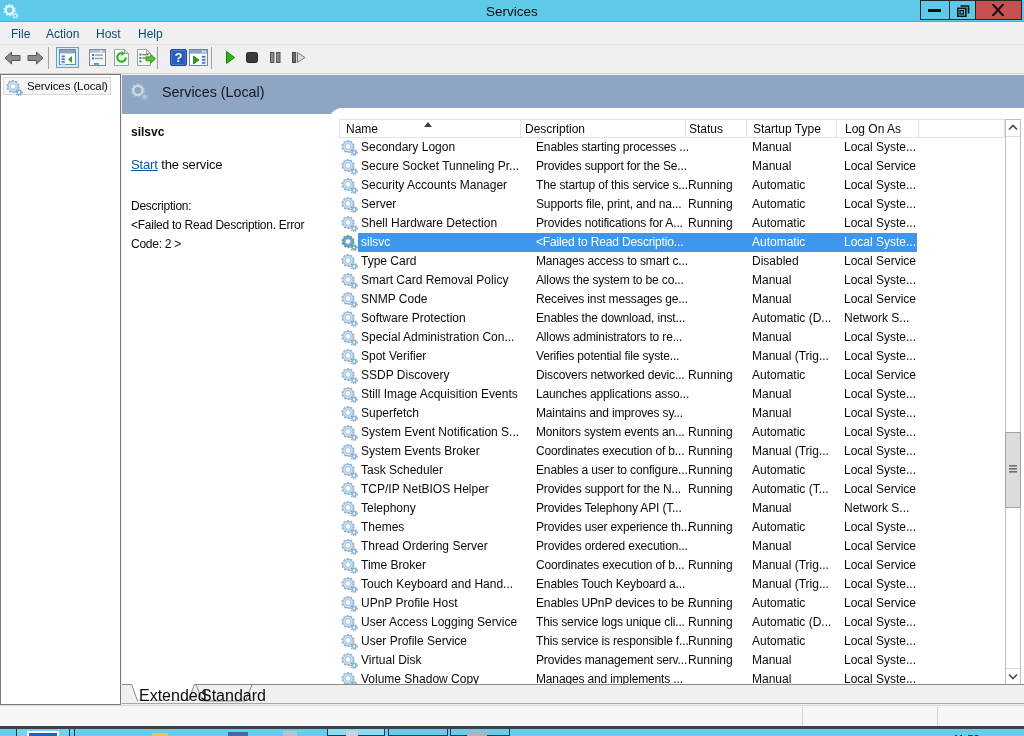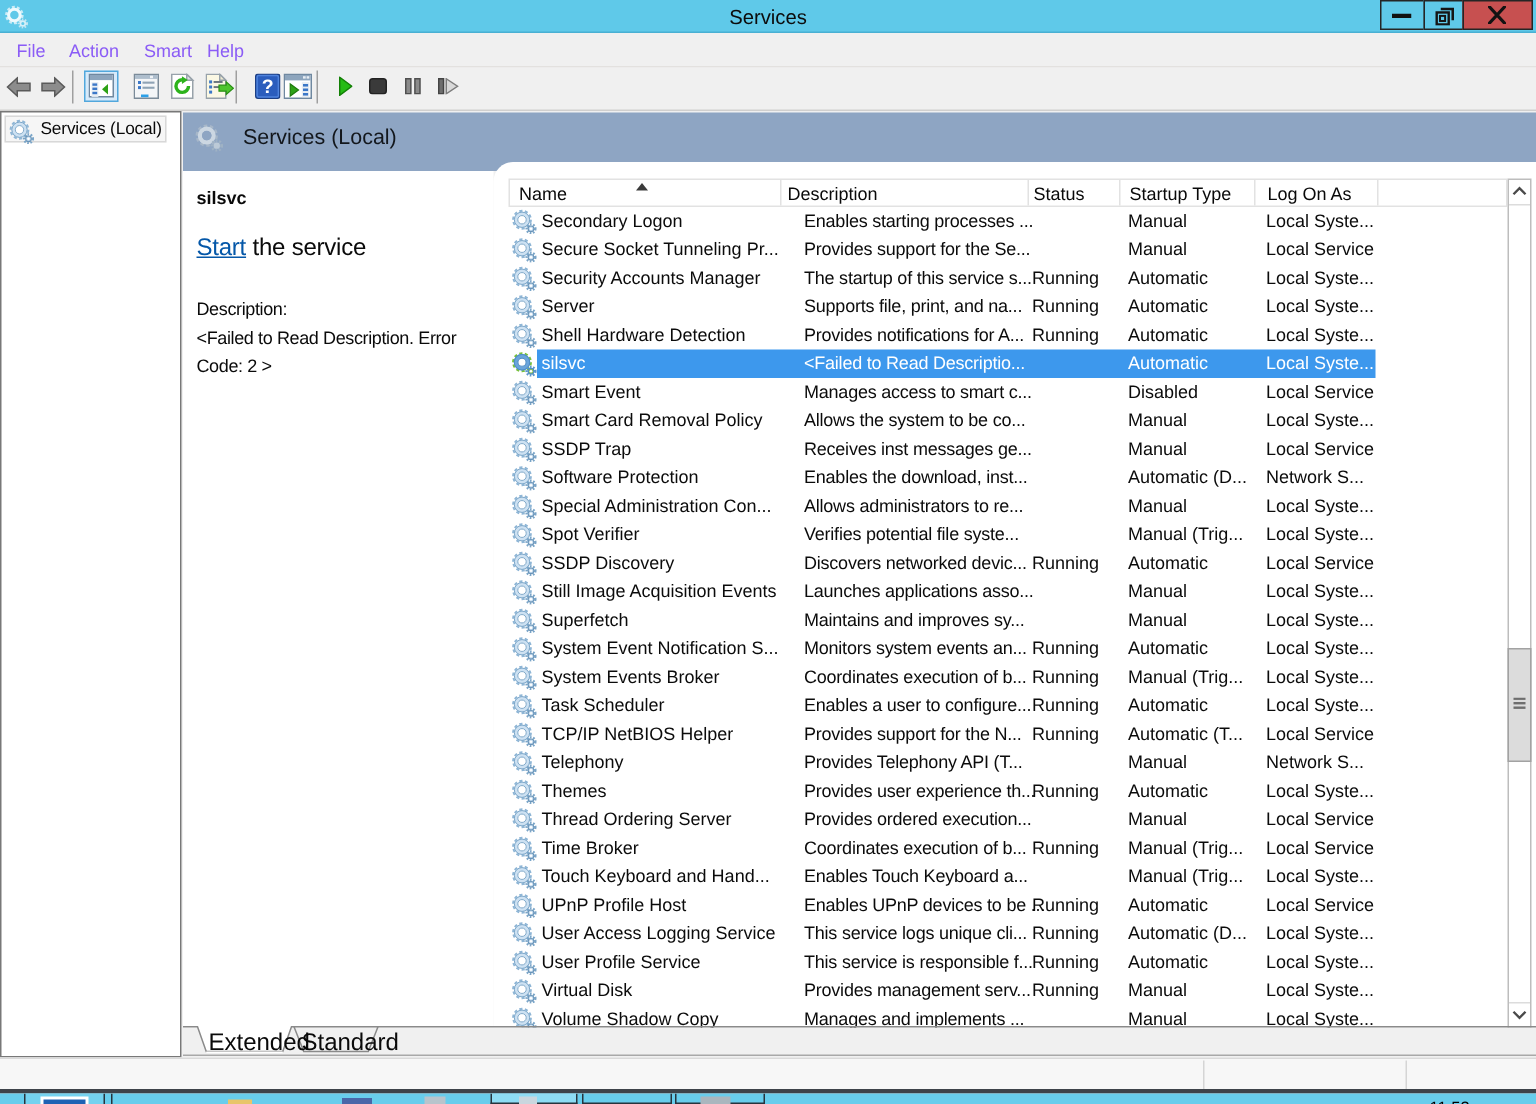--- a/index.html
+++ b/index.html
@@ -6,37 +6,37 @@
 .abs{position:absolute}
 
 #titlebar{left:0;top:0;width:1024px;height:22px;background:#5fc9e9;border-bottom:1px solid #49b0d3}
 #title{left:0;top:4px;width:1024px;text-align:center;font-size:13.5px;color:#0c0c0c}
 .wbtn{top:0;height:20px;border:1px solid #252525;background:#5fc9e9}
 #bmin{left:920px;width:30px}
 #bmax{left:949px;width:27px}
 #bclose{left:975px;width:47px;background:#c75050}
 
 #menubar{left:0;top:23px;width:1024px;height:22px;background:#f0f0f0;border-bottom:1px solid #e3e1df}
-.mi{position:absolute;top:27px;font-size:12px;color:#8b5cf6}
+.mi{position:absolute;top:27px;font-size:12px;color:#0c4a6e}
 
 #toolbar{left:0;top:45px;width:1024px;height:29px;background:#f0f0f0;border-bottom:1px solid #d0cfce}
 .tsep{position:absolute;top:2px;width:1px;height:22px;background:#9f9f9f}
 #treebtn{left:56px;top:2px;width:23px;height:21px;border:1px solid #51a7dc;background:#d7eafa}
 
 #leftpanel{left:0;top:74px;width:121px;height:631px;background:#fff;border:1px solid #787878}
 #treeitem{left:3px;top:77px;width:108px;height:18px;background:#f6f6f6;border:1px solid #d8d8d8}
 #treeitem span{position:absolute;left:23px;top:1.5px;font-size:11.5px;letter-spacing:-0.1px;white-space:nowrap;color:#090909}
 
 #band{left:122px;top:75px;width:902px;height:39px;background:#8ea5c3}
 #bandtitle{left:162px;top:84px;font-size:14.3px;color:#13171c}
 #details{left:122px;top:114px;width:207px;height:572px;background:#fff}
 #card{left:329px;top:108px;width:695px;height:578px;background:#fff;border-top-left-radius:13px}
 
 #dname{left:131px;top:125px;font-weight:bold;font-size:12px;color:#0a0a0a}
-#dstart{left:131px;top:157px;font-size:16px;letter-spacing:-0.15px;color:#0a0a0a}
+#dstart{left:131px;top:157px;font-size:13px;letter-spacing:-0.15px;color:#0a0a0a}
 #dstart b{font-weight:normal;color:#0457a8;text-decoration:underline}
 #ddesc{left:131px;top:197px;width:210px;font-size:12px;letter-spacing:-0.25px;line-height:19px;color:#0a0a0a}
 
 #lhead{left:339px;top:119px;width:666px;height:19px;background:#fff;border:1px solid #e2e2e2}
 #lhead span{position:absolute;top:2px;color:#090909}
 .hsep{position:absolute;top:0;width:1px;height:17px;background:#e2e2e2}
 #sortarrow{position:absolute;left:84px;top:2px;width:0;height:0;border-left:4px solid transparent;border-right:4px solid transparent;border-bottom:5px solid #3b3b3b}
 
 .row{position:absolute;left:339px;width:666px;height:19px}
 .row span{position:absolute;top:2px;white-space:nowrap;color:#0b0b0b}
@@ -115,21 +115,21 @@
     <rect x="1.8" y="4.3" width="8" height="8" fill="#5fc9e9" stroke="#151515" stroke-width="1.6"></rect>
     <rect x="4" y="6.6" width="3.4" height="3.4" fill="none" stroke="#151515" stroke-width="1.3"></rect>
   </svg>
 <svg class="abs" style="left:992px;top:4px" width="12" height="12" viewBox="0 0 12 12">
     <path d="M1 0.6 L11 11.4 M11 0.6 L1 11.4" stroke="#131313" stroke-width="2.1" stroke-linecap="round"></path>
   </svg>
 
 <div class="abs" id="menubar"></div>
 <span class="mi" style="left:11px">File</span>
 <span class="mi" style="left:46px">Action</span>
-<span class="mi" style="left:96px">Smart</span>
+<span class="mi" style="left:96px">Host</span>
 <span class="mi" style="left:138px">Help</span>
 
 <div class="abs" id="toolbar">
   <svg style="position:absolute;left:4px;top:6px" width="17" height="14" viewBox="0 0 17 14">
       <path d="M7.5 1 L7.5 4.5 L16 4.5 L16 9.5 L7.5 9.5 L7.5 13 L1 7 Z" fill="#8c8c8c" stroke="#5a5a5a" stroke-width="1"></path>
     </svg>
   <svg style="position:absolute;left:27px;top:6px" width="17" height="14" viewBox="0 0 17 14">
       <path d="M9.5 1 L9.5 4.5 L1 4.5 L1 9.5 L9.5 9.5 L9.5 13 L16 7 Z" fill="#8c8c8c" stroke="#5a5a5a" stroke-width="1"></path>
     </svg>
   <div class="tsep" style="left:48px"></div>
@@ -295,41 +295,41 @@
     <span class="c0">silsvc</span>
     <span class="c1">&lt;Failed to Read Descriptio...</span>
     <span class="c2"></span>
     <span class="c3">Automatic</span>
     <span class="c4">Local Syste...</span>
   </div>
 <div class="row" style="top:252px">
     <span class="ic"><svg class="gear" width="17" height="17" viewBox="0 0 17 17">
         <use href="#gearb"></use>
       </svg></span>
-    <span class="c0">Smart Event</span>
+    <span class="c0">Type Card</span>
     <span class="c1">Manages access to smart c...</span>
     <span class="c2"></span>
     <span class="c3">Disabled</span>
     <span class="c4">Local Service</span>
   </div>
 <div class="row" style="top:271px">
     <span class="ic"><svg class="gear" width="17" height="17" viewBox="0 0 17 17">
         <use href="#gearb"></use>
       </svg></span>
     <span class="c0">Smart Card Removal Policy</span>
     <span class="c1">Allows the system to be co...</span>
     <span class="c2"></span>
     <span class="c3">Manual</span>
     <span class="c4">Local Syste...</span>
   </div>
 <div class="row" style="top:290px">
     <span class="ic"><svg class="gear" width="17" height="17" viewBox="0 0 17 17">
         <use href="#gearb"></use>
       </svg></span>
-    <span class="c0">SSDP Trap</span>
+    <span class="c0">SNMP Code</span>
     <span class="c1">Receives inst messages ge...</span>
     <span class="c2"></span>
     <span class="c3">Manual</span>
     <span class="c4">Local Service</span>
   </div>
 <div class="row" style="top:309px">
     <span class="ic"><svg class="gear" width="17" height="17" viewBox="0 0 17 17">
         <use href="#gearb"></use>
       </svg></span>
     <span class="c0">Software Protection</span>

